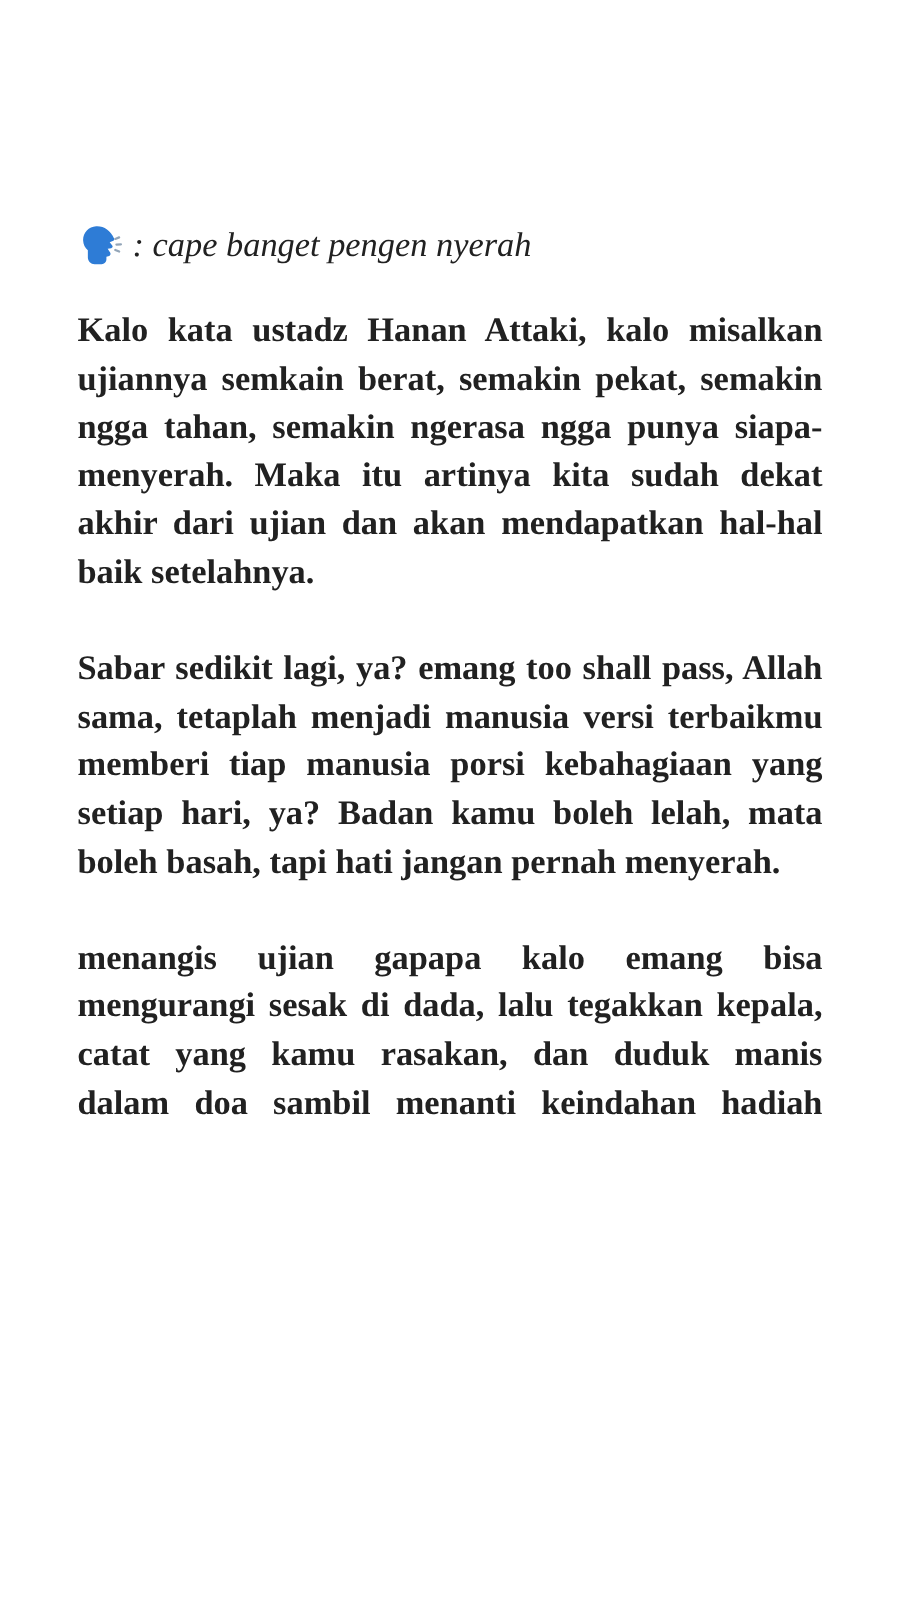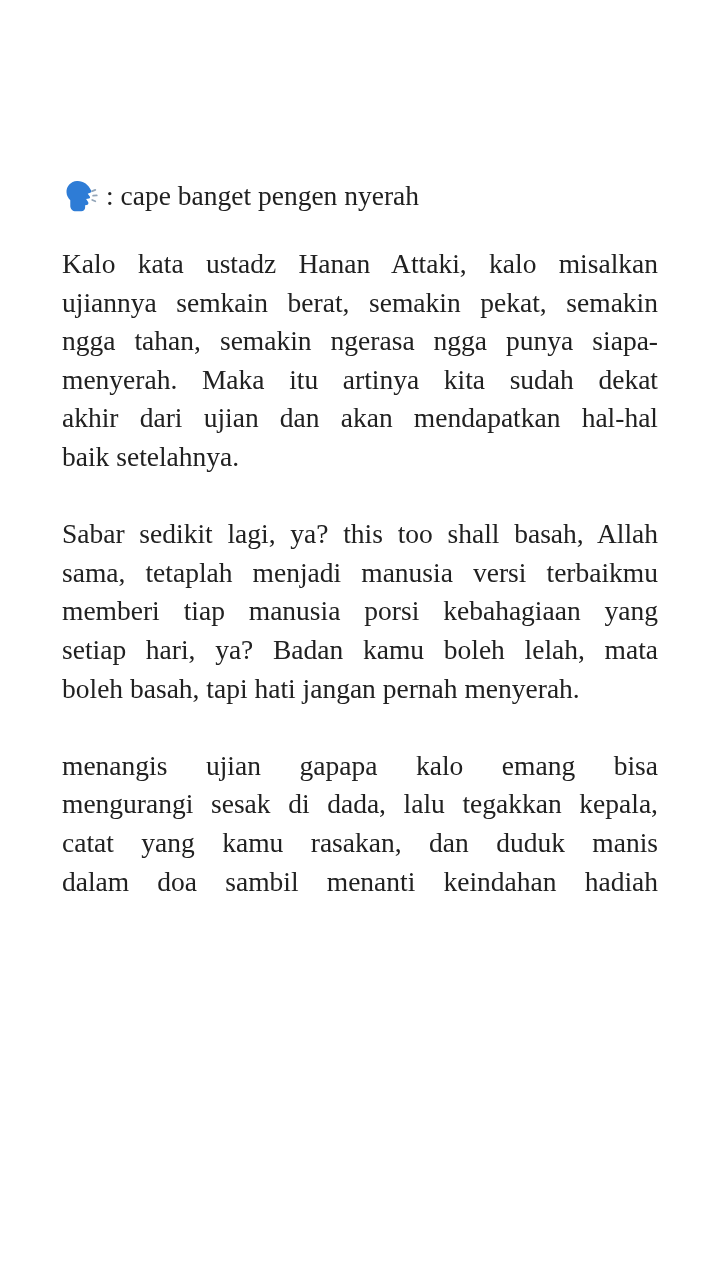--- a/index.html
+++ b/index.html
@@ -33,23 +33,25 @@
   }
   .emoji {
     width: 36px;
     height: 36px;
     flex: 0 0 36px;
     display: inline-block;
   }
   .emoji svg { display: block; }
   .header-text {
     white-space: nowrap;
+    font-style: italic;
   }
   .paragraphs .para {
     margin-top: 38.6px;
+    font-weight: bold;
   }
   .paragraphs .para:first-child {
     margin-top: 31px;
   }
   .line {
     text-align: justify;
     text-align-last: justify;
   }
   .line.last {
     text-align-last: auto;
@@ -78,21 +80,21 @@
     <div class="paragraphs" id="paragraphs">
         <div class="para">
           <div class="line">Kalo kata ustadz Hanan Attaki, kalo misalkan</div>
           <div class="line">ujiannya semkain berat, semakin pekat, semakin</div>
           <div class="line">ngga tahan, semakin ngerasa ngga punya siapa-</div>
           <div class="line">menyerah. Maka itu artinya kita sudah dekat</div>
           <div class="line">akhir dari ujian dan akan mendapatkan hal-hal</div>
           <div class="line last">baik setelahnya.</div>
         </div>
         <div class="para">
-          <div class="line">Sabar sedikit lagi, ya? this too shall basah, Allah</div>
+          <div class="line">Sabar sedikit lagi, ya? emang too shall pass, Allah</div>
           <div class="line">sama, tetaplah menjadi manusia versi terbaikmu</div>
           <div class="line">memberi tiap manusia porsi kebahagiaan yang</div>
           <div class="line">setiap hari, ya? Badan kamu boleh lelah, mata</div>
           <div class="line last">boleh basah, tapi hati jangan pernah menyerah.</div>
         </div>
         <div class="para">
           <div class="line">menangis ujian gapapa kalo emang bisa</div>
           <div class="line">mengurangi sesak di dada, lalu tegakkan kepala,</div>
           <div class="line">catat yang kamu rasakan, dan duduk manis</div>
           <div class="line">dalam doa sambil menanti keindahan hadiah</div>

